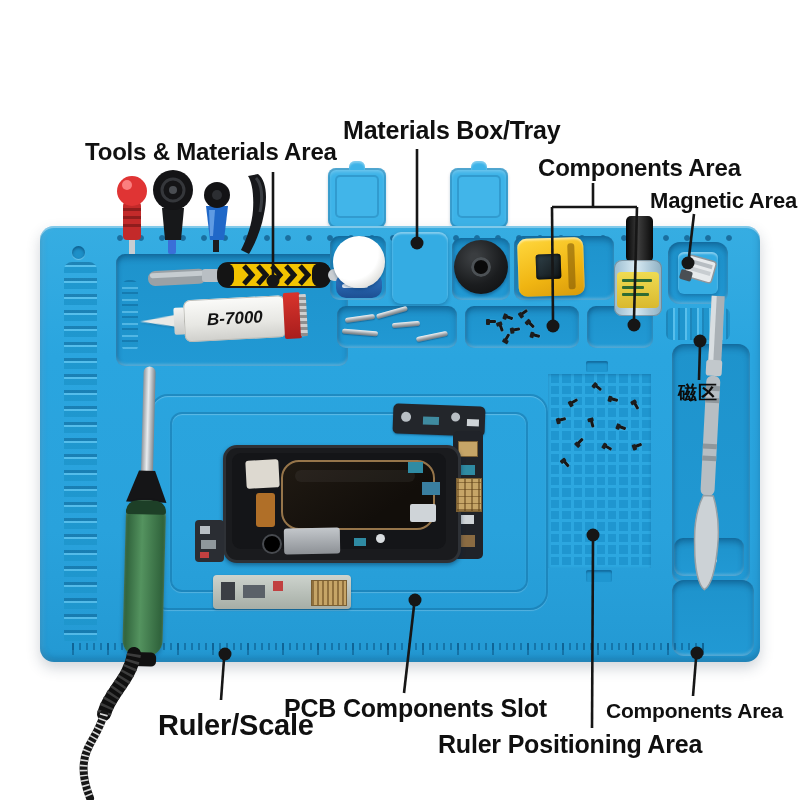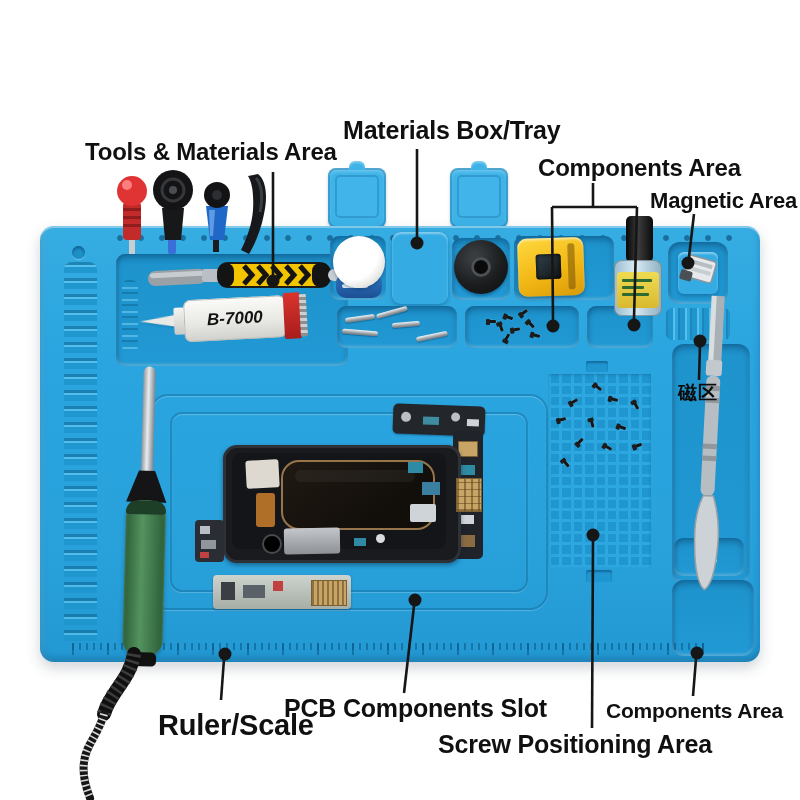--- a/index.html
+++ b/index.html
@@ -422,14 +422,14 @@
     <line x1="696" y1="659" x2="693" y2="696"></line>
   </g>
 </svg>
 
 <div class="label" style="left:85px;top:139px;font-size:24px;">Tools &amp; Materials Area</div>
 <div class="label" style="left:343px;top:117px;font-size:25px;">Materials Box/Tray</div>
 <div class="label" style="left:538px;top:155px;font-size:24px;">Components Area</div>
 <div class="label" style="left:650px;top:189px;font-size:22px;">Magnetic Area</div>
 <div class="label" style="left:158px;top:710px;font-size:29px;">Ruler/Scale</div>
 <div class="label" style="left:284px;top:695px;font-size:25px;">PCB Components Slot</div>
-<div class="label" style="left:438px;top:731px;font-size:25px;">Screw Positioning Area</div>
+<div class="label" style="left:438px;top:731px;font-size:25px;">Ruler Positioning Area</div>
 <div class="label" style="left:606px;top:700px;font-size:21px;">Components Area</div>
 
 </body></html>

